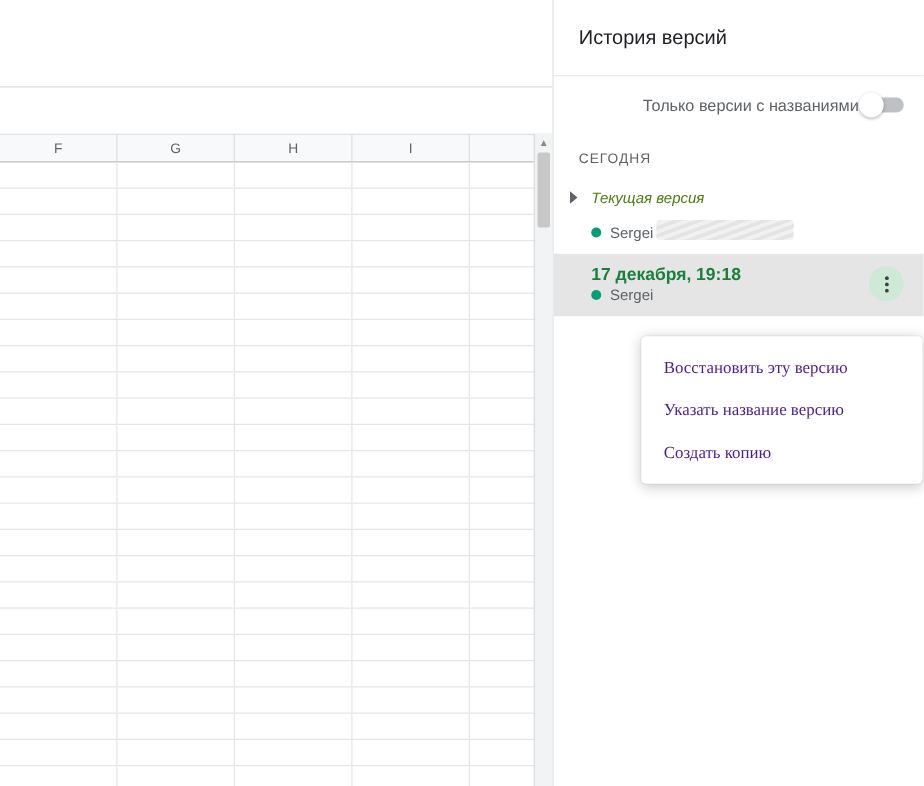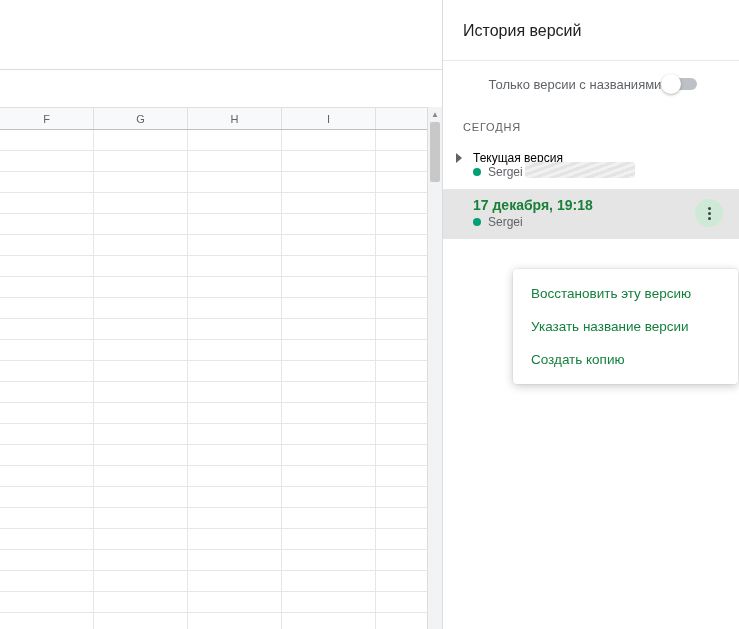--- a/index.html
+++ b/index.html
@@ -91,21 +91,21 @@
     padding: 22px 20px 20px 20px;
     border-bottom: 1px solid #e8eaed;
   }
   .panel-title {
     font-size: 16px;
     color: #202124;
   }
   .panel-filter {
     display: flex;
     align-items: center;
-    justify-content: center;
+    justify-content: flex-end;
     padding: 13px 16px 13px 20px;
   }
   .filter-label { font-size: 13px; color: #5f6368; }
   .toggle {
     width: 36px; height: 20px; position: relative;
   }
   .toggle-track {
     position: absolute; top: 4px; left: 0; right: 0; height: 12px;
     background: #bdc1c6; border-radius: 6px;
   }
@@ -138,22 +138,23 @@
     font-size: 14px;
     color: #3c4043;
     margin-bottom: 2px;
   }
   .version-item.selected .version-title {
     color: #188038;
     font-weight: 600;
   }
   .version-subtitle {
     font-size: 12px;
-    color: #000000;
-    margin-bottom: 0;
+    font-style: italic;
+    color: #4d7c0f;
+    margin-bottom: 14px;
   }
   .author-row {
     display: flex; align-items: center; gap: 7px;
     position: relative;
   }
   .author-dot {
     width: 8px; height: 8px; border-radius: 50%;
     background: #00a074;
     flex-shrink: 0;
   }
@@ -190,22 +191,23 @@
     width: 225px;
     background: #fff;
     border-radius: 4px;
     box-shadow: 0 2px 10px rgba(0,0,0,0.22), 0 0 0 1px rgba(0,0,0,0.03);
     padding: 8px 0;
     z-index: 10;
   }
   .menu-item {
     padding: 9px 18px;
     font-size: 13.5px;
-    color: #15803d;
+    color: #4c1d95;
     cursor: pointer;
+    font-family: Liberation Serif, serif;
   }
 </style>
 </head>
 <body>
 
 <div class="root">
   <div class="sheet-area">
     <div class="sheet-top-blank"></div>
     <div class="sheet-gap"></div>
     <div class="sheet-headers">
@@ -427,17 +429,17 @@
               <span></span>
               <span></span>
           </div>
         </div>
       </div>
 
     </div>
 
     <div class="context-menu">
       <div class="menu-item">Восстановить эту версию</div>
-      <div class="menu-item">Указать название версии</div>
+      <div class="menu-item">Указать название версию</div>
       <div class="menu-item">Создать копию</div>
     </div>
   </div>
 </div>
 
 </body></html>

